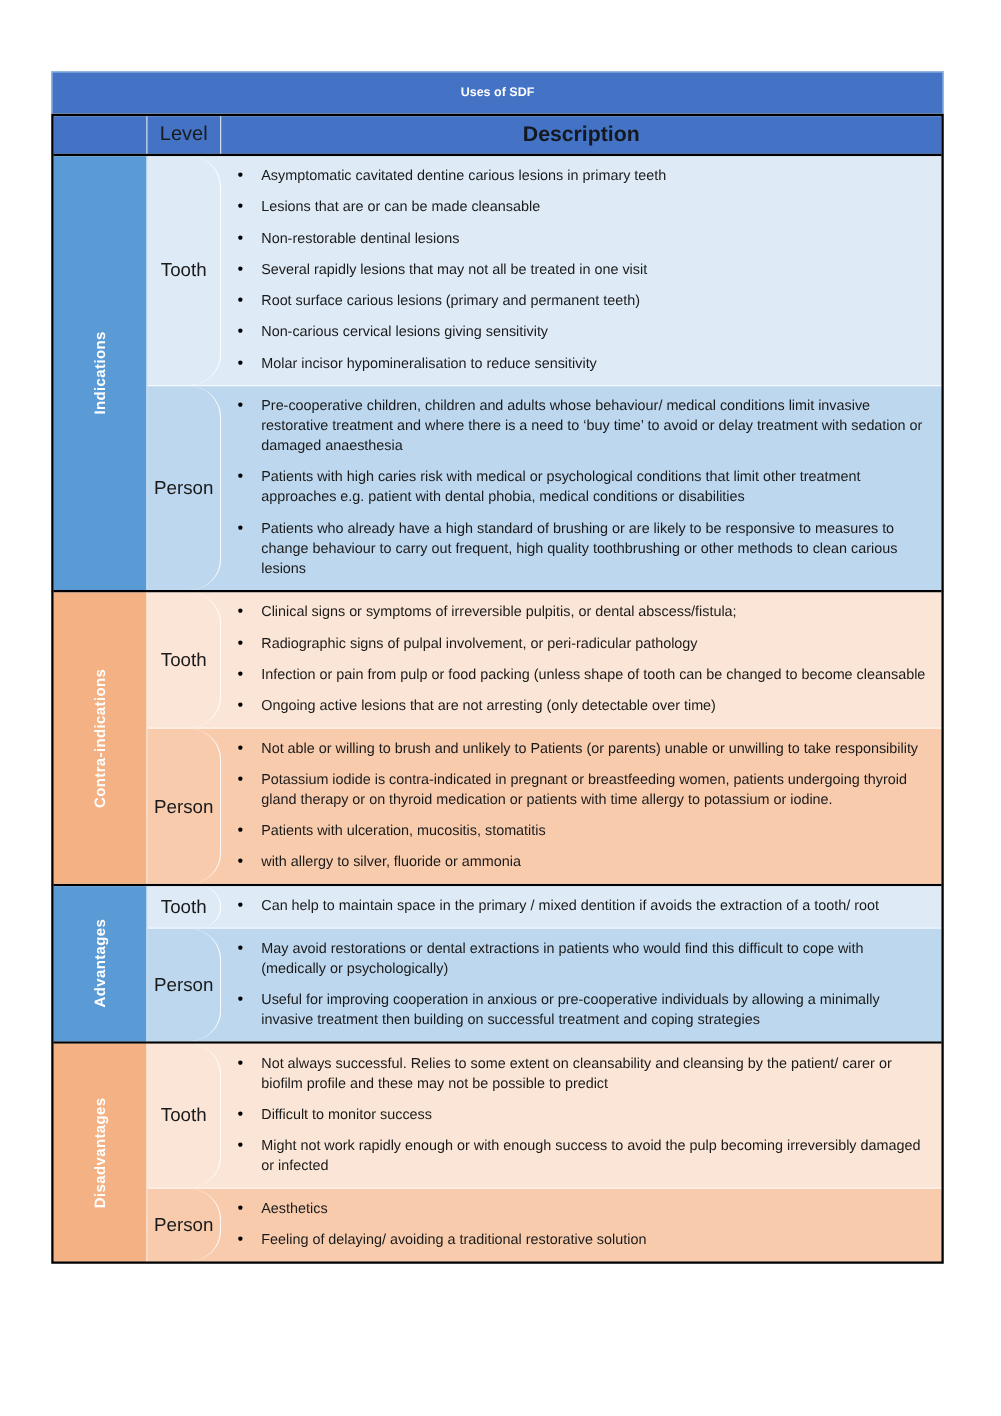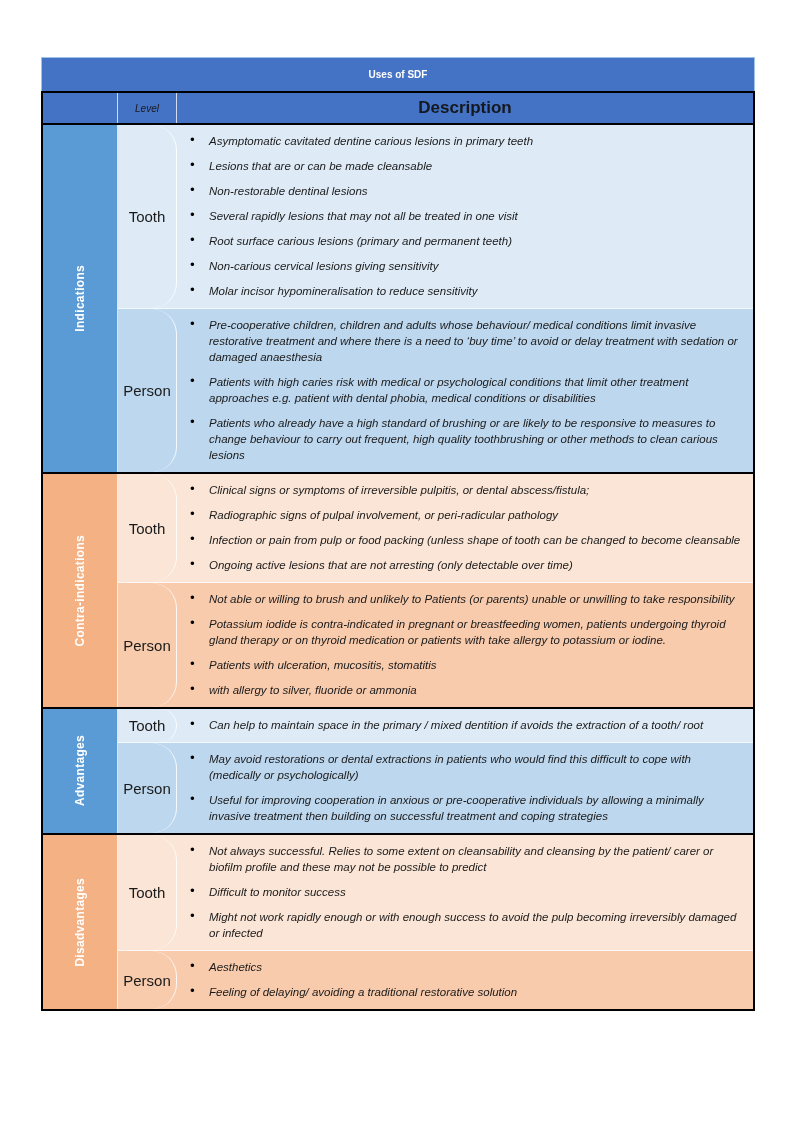--- a/index.html
+++ b/index.html
@@ -45,23 +45,22 @@
   .header-row .cat-cell {
     width: 74px;
     border-right: 1px solid rgba(255,255,255,0.75);
   }
   .header-row .level-cell {
     width: 58px;
     display: flex;
     align-items: center;
     justify-content: center;
     color: #1a1a1a;
-    font-size: 10px;
+    font-size: 16px;
     border-right: 1px solid rgba(255,255,255,0.75);
-    font-style: italic;
   }
   .header-row .desc-cell {
     flex: 1;
     display: flex;
     align-items: center;
     justify-content: center;
     color: #14181f;
     font-weight: bold;
     font-size: 17px;
   }
@@ -105,21 +104,20 @@
     font-size: 15px;
     color: #1a1a1a;
     border-right: 1px solid rgba(255,255,255,0.85);
     border-radius: 25px;
   }
   ul.bullets {
     flex: 1;
     list-style: none;
     margin: 0;
     padding: 8px 12px 0 0;
-    font-style: italic;
   }
   ul.bullets li {
     position: relative;
     padding-left: 32px;
     margin: 0 0 9px 0;
     font-size: 11.5px;
     line-height: 16px;
     color: #1a1a1a;
   }
   ul.bullets li::before {
@@ -186,21 +184,21 @@
                   <li>Clinical signs or symptoms of irreversible pulpitis, or dental abscess/fistula;</li>
                   <li>Radiographic signs of pulpal involvement, or peri-radicular pathology</li>
                   <li>Infection or pain from pulp or food packing (unless shape of tooth can be changed to become cleansable</li>
                   <li>Ongoing active lesions that are not arresting (only detectable over time)</li>
                 </ul>
               </div>
               <div class="srow" style="background: rgb(248, 203, 173);">
                 <div class="level">Person</div>
                 <ul class="bullets">
                   <li>Not able or willing to brush and unlikely to Patients (or parents) unable or unwilling to take responsibility</li>
-                  <li>Potassium iodide is contra-indicated in pregnant or breastfeeding women, patients undergoing thyroid gland therapy or on thyroid medication or patients with take allergy to potassium or iodine.</li>
+                  <li>Potassium iodide is contra-indicated in pregnant or breastfeeding women, patients undergoing thyroid gland therapy or on thyroid medication or patients with time allergy to potassium or iodine.</li>
                   <li>Patients with ulceration, mucositis, stomatitis</li>
                   <li> with allergy to silver, fluoride or ammonia</li>
                 </ul>
               </div>
             </div>
           </div>
           <div class="section">
             <div class="section-label" style="background: rgb(91, 155, 213);">
               <span class="vtext">Advantages</span>
             </div>

